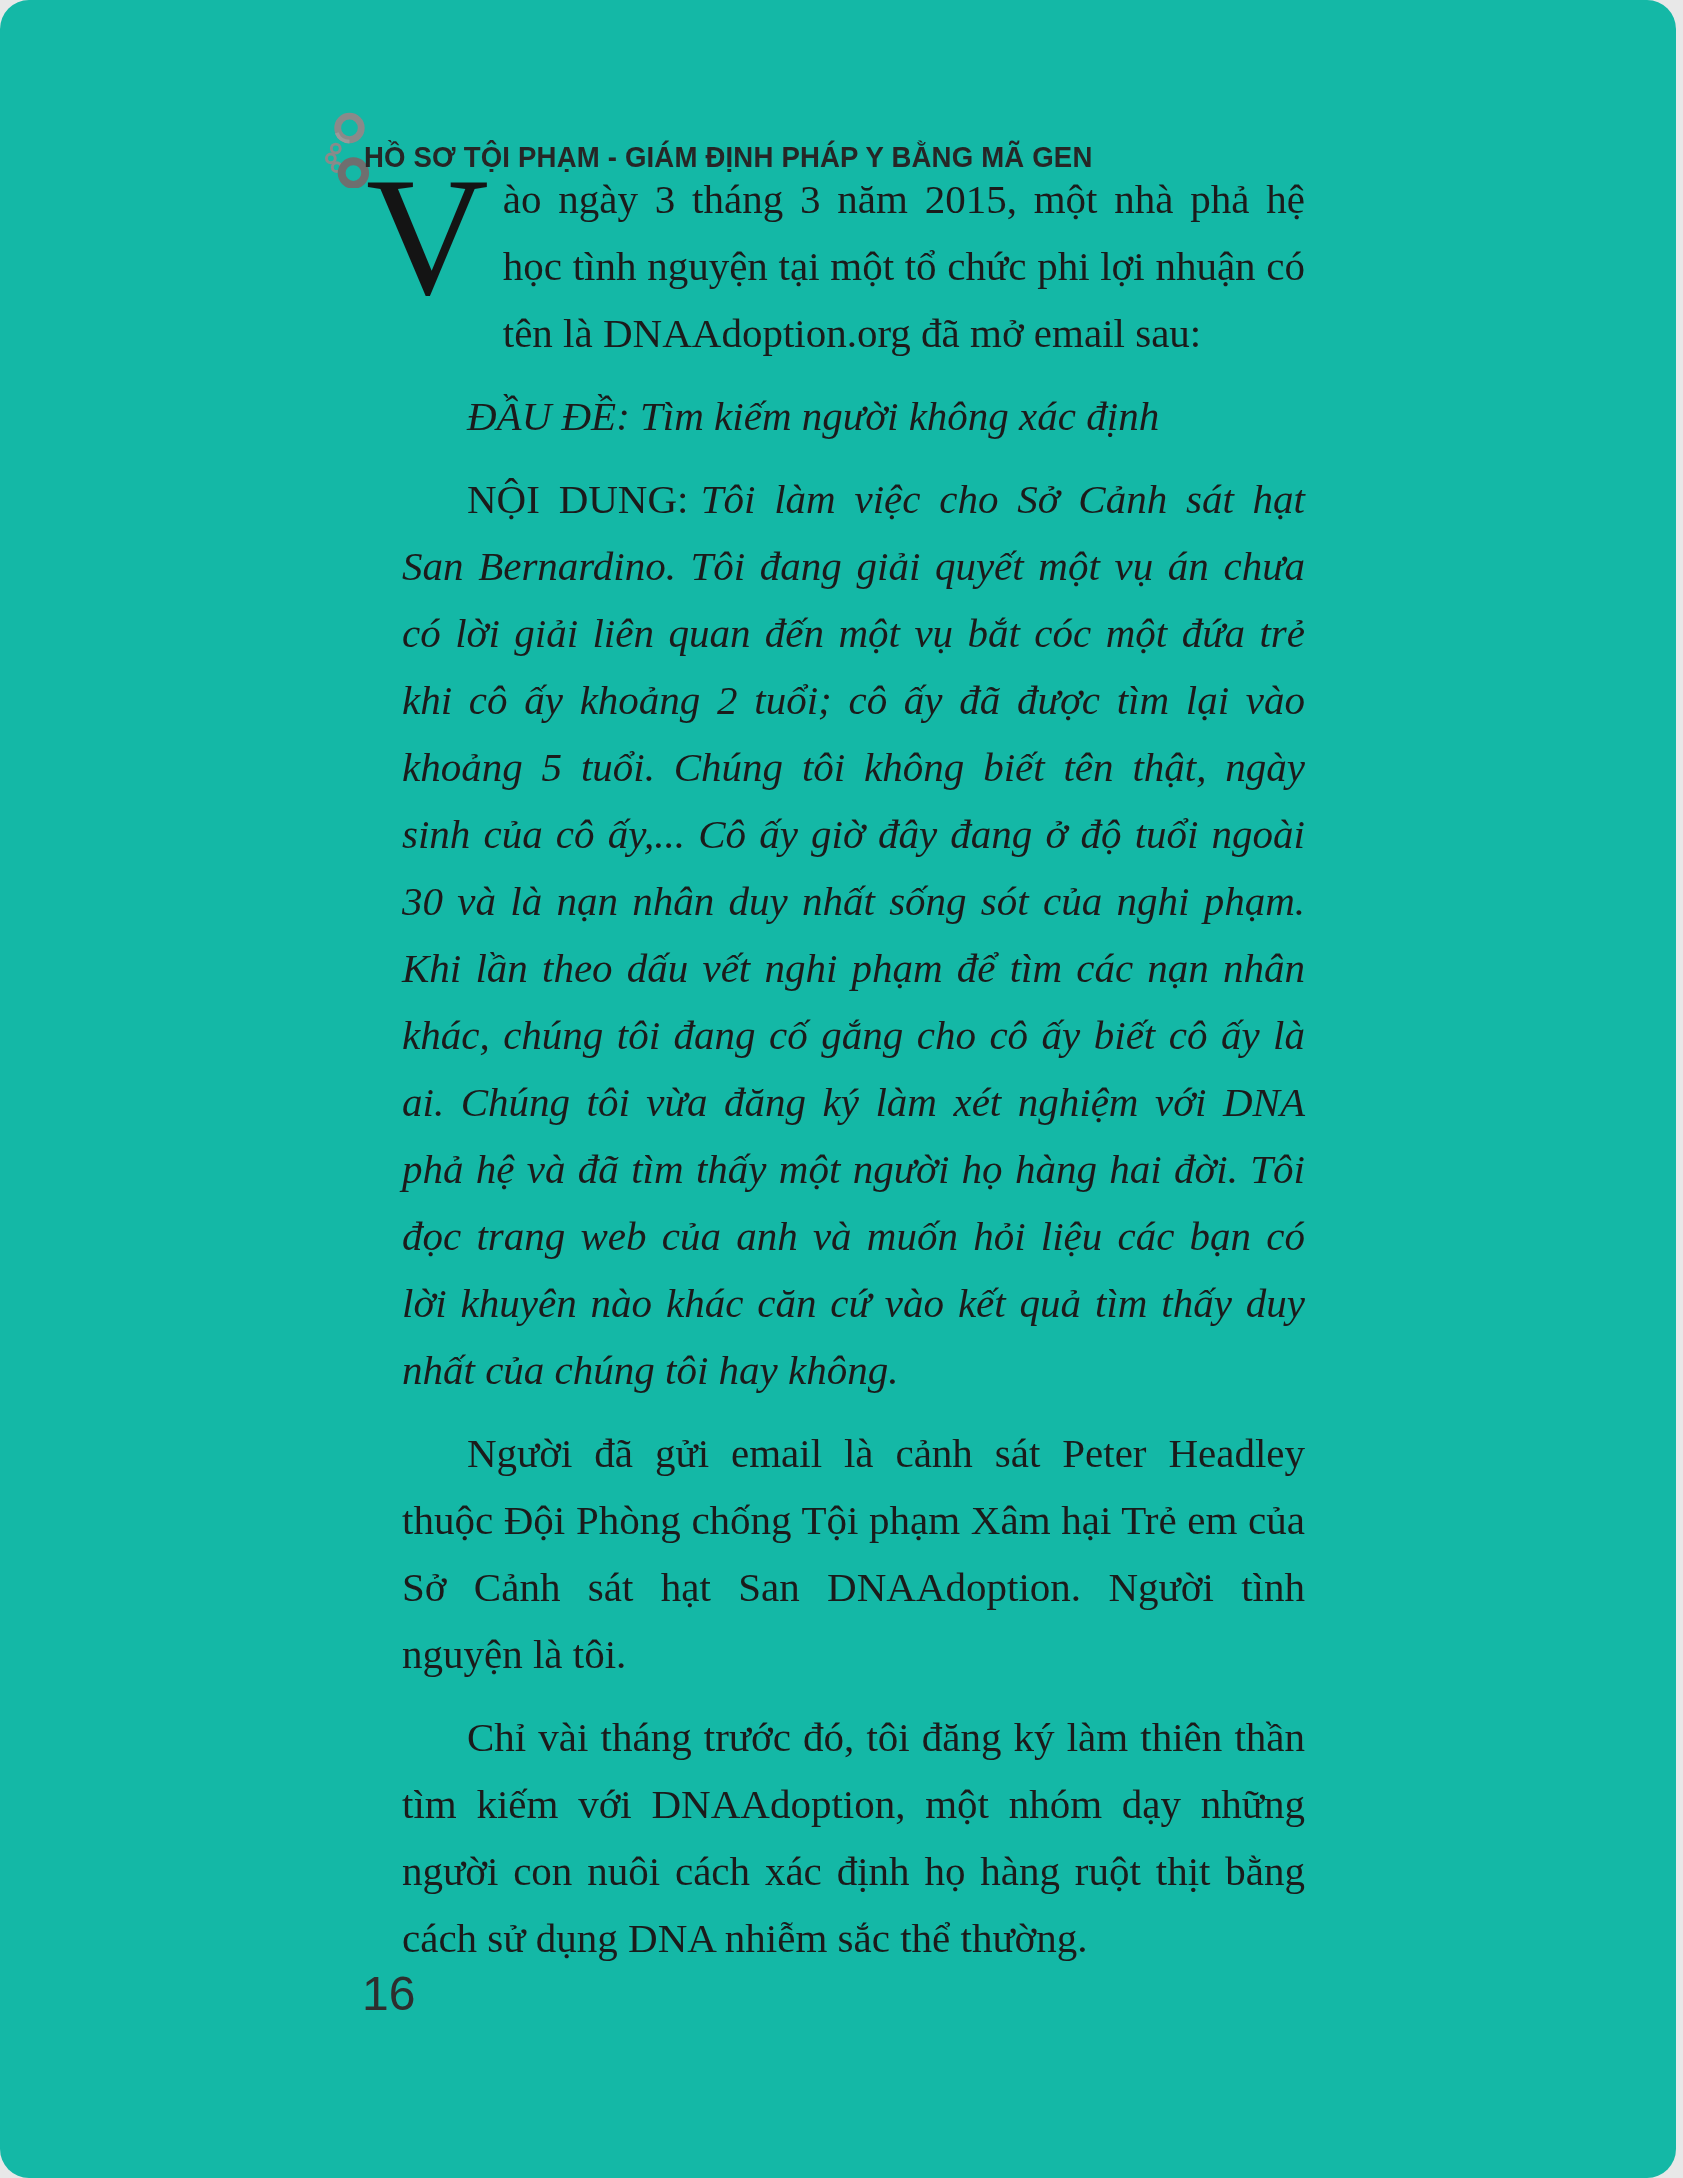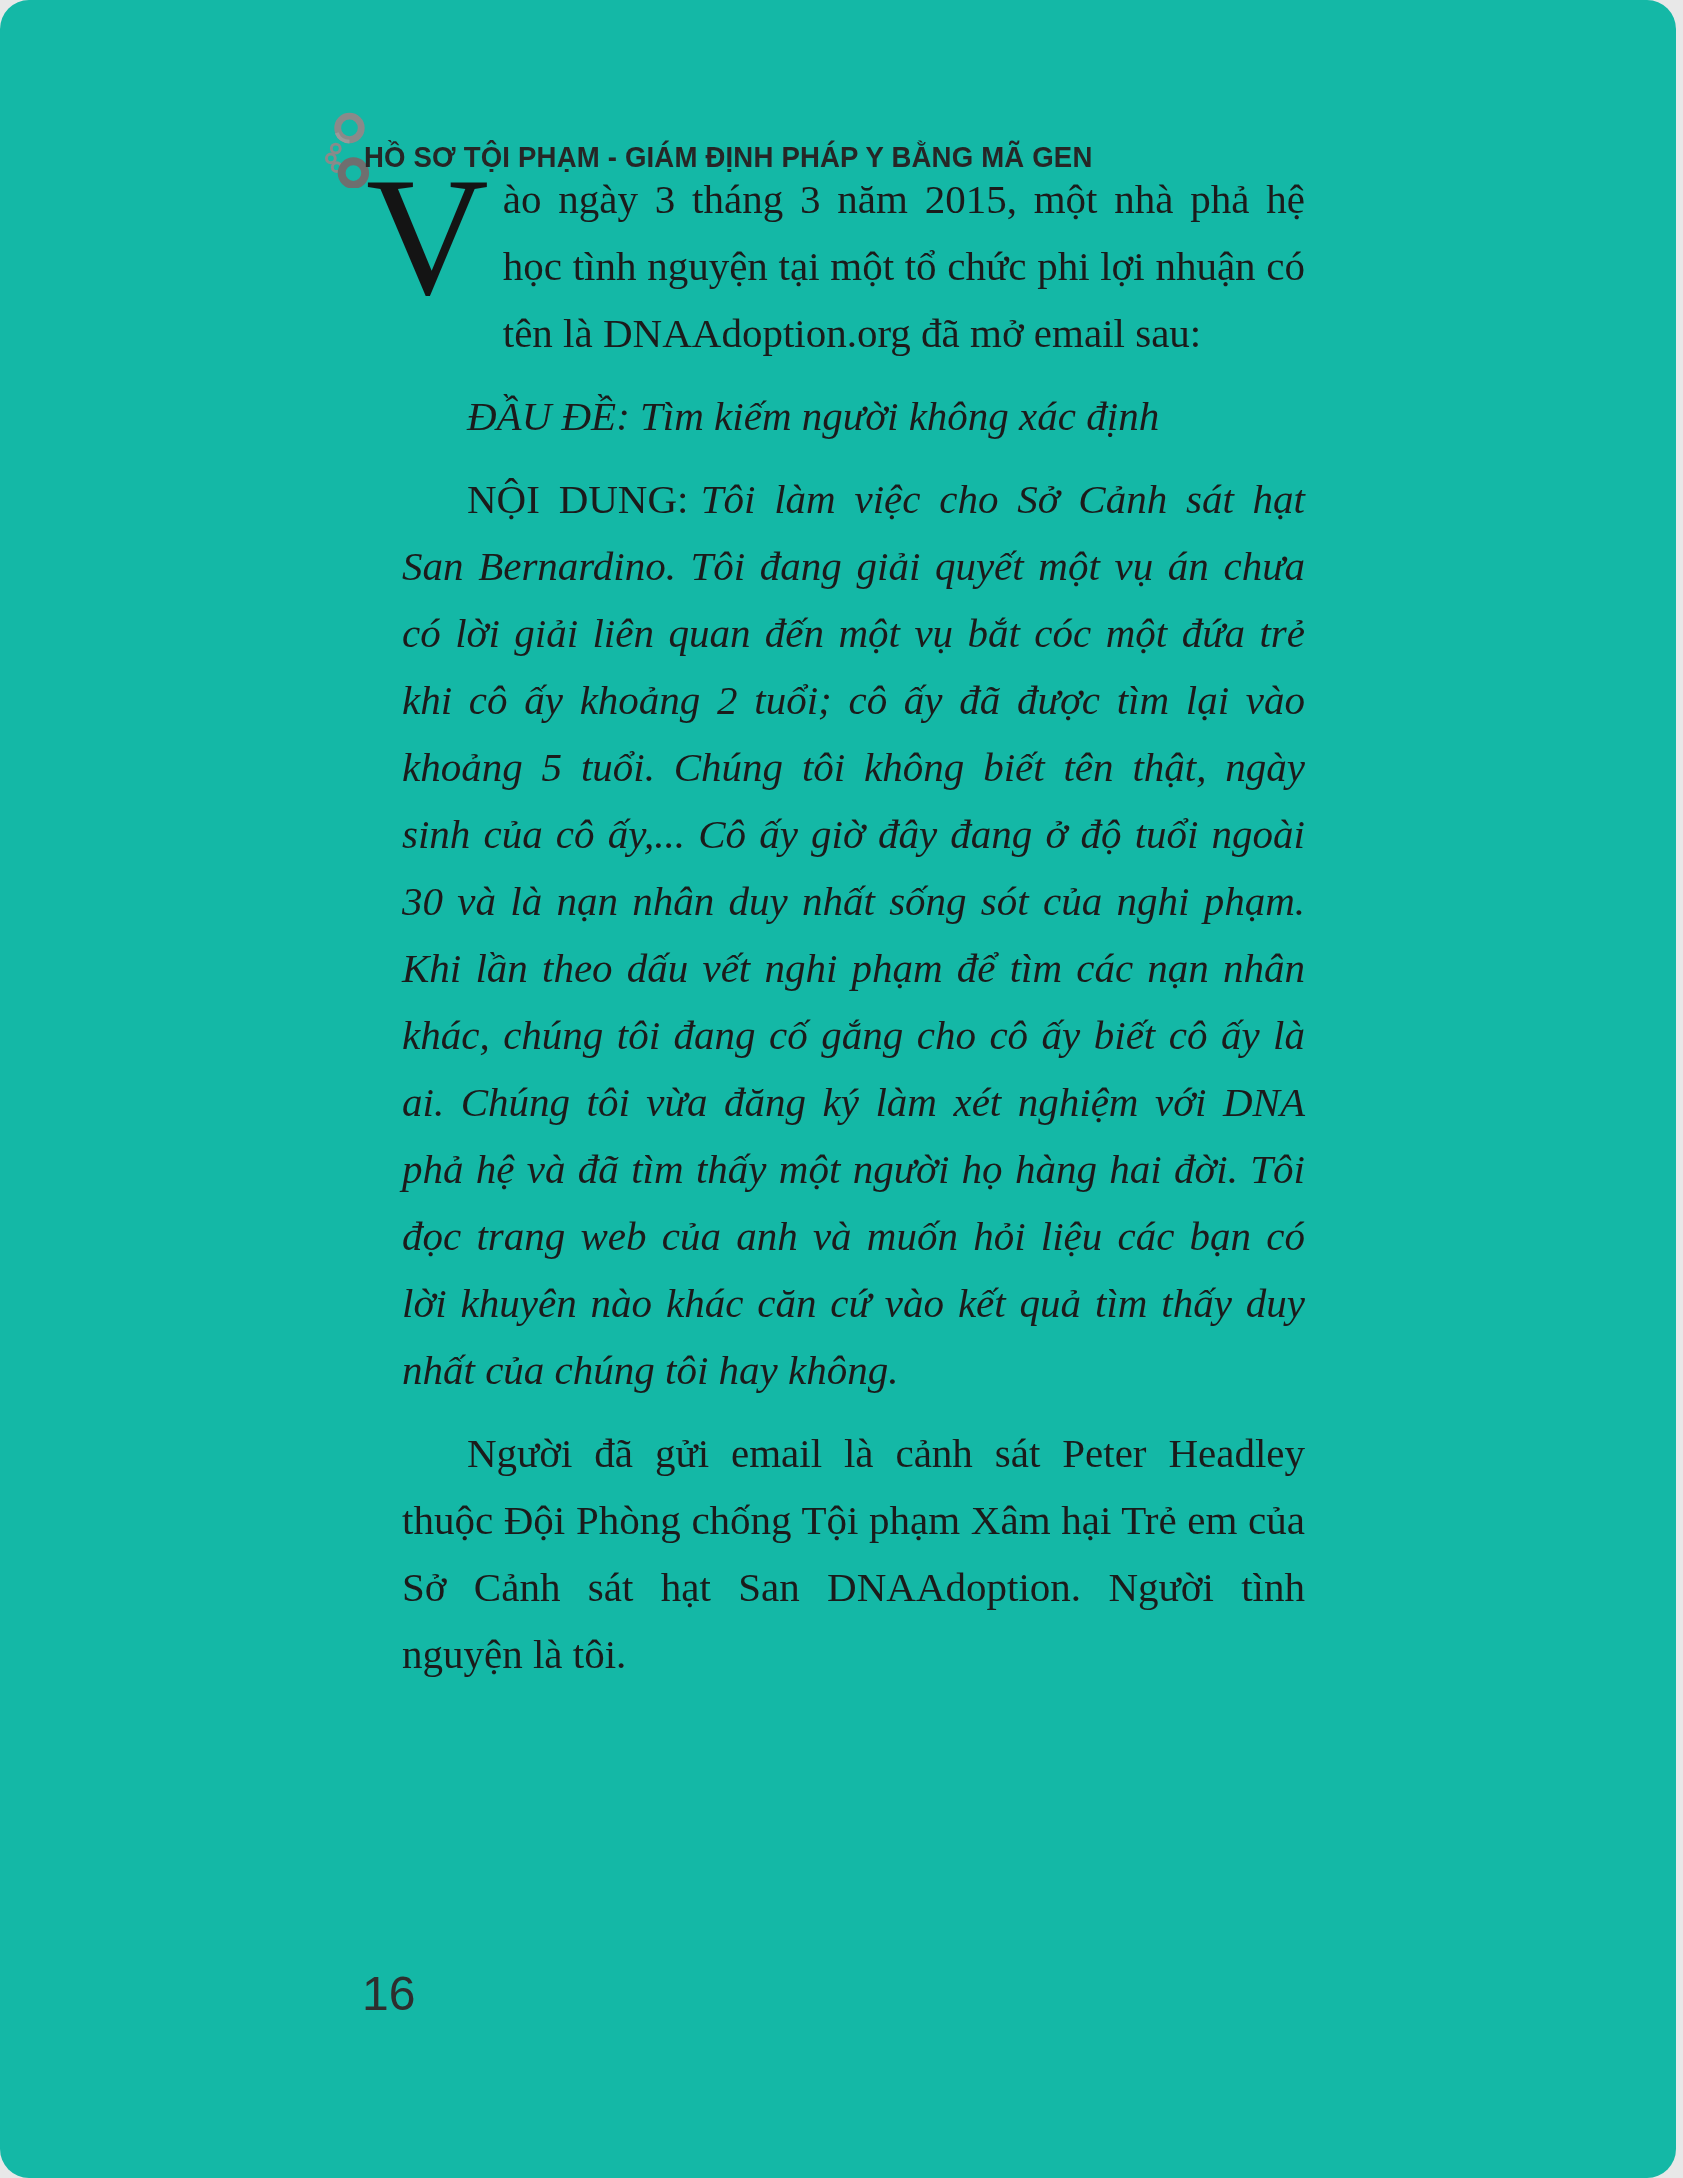--- a/index.html
+++ b/index.html
@@ -105,19 +105,20 @@
     </p>
 
     <p class="para italic indent">ĐẦU ĐỀ: Tìm kiếm người không xác định</p>
 
     <p class="para indent">
       <span class="upright">NỘI DUNG:</span><span class="italic">Tôi làm việc cho Sở Cảnh sát hạt San Bernardino. Tôi đang giải quyết một vụ án chưa có lời giải liên quan đến một vụ bắt cóc một đứa trẻ khi cô ấy khoảng 2 tuổi; cô ấy đã được tìm lại vào khoảng 5 tuổi. Chúng tôi không biết tên thật, ngày sinh của cô ấy,... Cô ấy giờ đây đang ở độ tuổi ngoài 30 và là nạn nhân duy nhất sống sót của nghi phạm. Khi lần theo dấu vết nghi phạm để tìm các nạn nhân khác, chúng tôi đang cố gắng cho cô ấy biết cô ấy là ai. Chúng tôi vừa đăng ký làm xét nghiệm với DNA phả hệ và đã tìm thấy một người họ hàng hai đời. Tôi đọc trang web của anh và muốn hỏi liệu các bạn có lời khuyên nào khác căn cứ vào kết quả tìm thấy duy nhất của chúng tôi hay không.</span>
     </p>
 
     <p class="para indent">Người đã gửi email là cảnh sát Peter Headley thuộc Đội Phòng chống Tội phạm Xâm hại Trẻ em của Sở Cảnh sát hạt San DNAAdoption. Người tình nguyện là tôi.</p>
 
+    <p class="para indent">Chỉ vài tháng trước đó, tôi đăng ký làm thiên thần tìm kiếm với DNAAdoption, một nhóm dạy những người con nuôi cách xác định họ hàng ruột thịt bằng cách sử dụng DNA nhiễm sắc thể thường.</p>
 
   </div>
 
   <div class="page-number">16</div>
 
 </div>
 
 
 </body></html>

